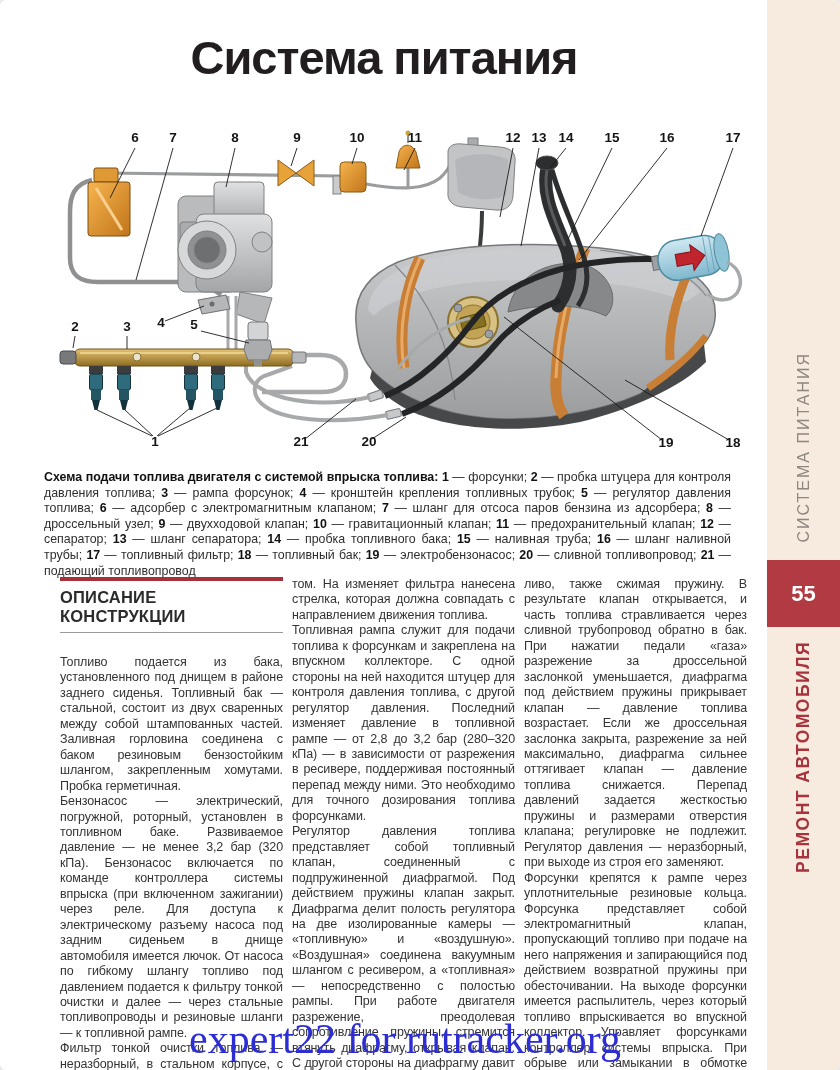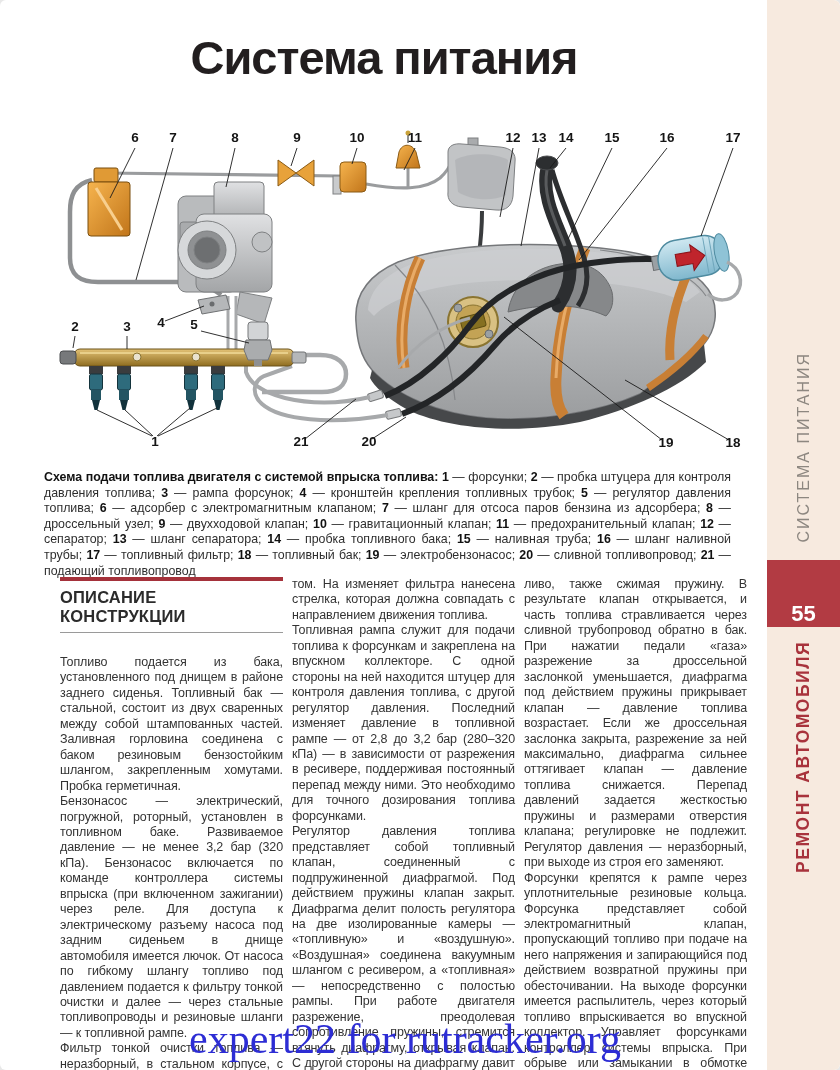--- a/index.html
+++ b/index.html
@@ -7,21 +7,21 @@
         font-family:"Liberation Sans",sans-serif;border-radius:6px;}
   .page-title{position:absolute;top:30px;left:0;width:768px;text-align:center;
         font-size:47px;font-weight:bold;color:#221e1f;letter-spacing:-1px;}
   
   .sidebar{position:absolute;top:0;right:0;width:73px;height:1070px;background:#f7eadf;}
   .sidebar-section-label{position:absolute;top:345px;left:0;width:73px;height:205px;
         display:flex;align-items:center;justify-content:center;}
   .sidebar-section-label span{writing-mode:vertical-rl;transform:rotate(180deg);
         font-size:16px;color:#8d8780;letter-spacing:2px;white-space:nowrap;}
   .page-number-block{position:absolute;top:560px;left:0;width:73px;height:67px;background:#b23b43;
-        display:flex;align-items:flex-end;justify-content:center;}
+        display:flex;align-items:center;justify-content:center;}
   .page-number-block span{color:#ffffff;font-size:22px;font-weight:bold;}
   .sidebar-book-label{position:absolute;top:627px;left:0;width:73px;height:260px;
         display:flex;align-items:center;justify-content:center;}
   .sidebar-book-label span{writing-mode:vertical-rl;transform:rotate(180deg);
         font-size:17.5px;font-weight:bold;color:#a8333c;letter-spacing:1.5px;white-space:nowrap;}
   
   .diagram{position:absolute;left:50px;top:125px;}
   
   .caption{position:absolute;left:44px;top:470px;width:687px;margin:0;
         font-size:12.4px;line-height:15.6px;text-align:justify;color:#2e2e2e;}

